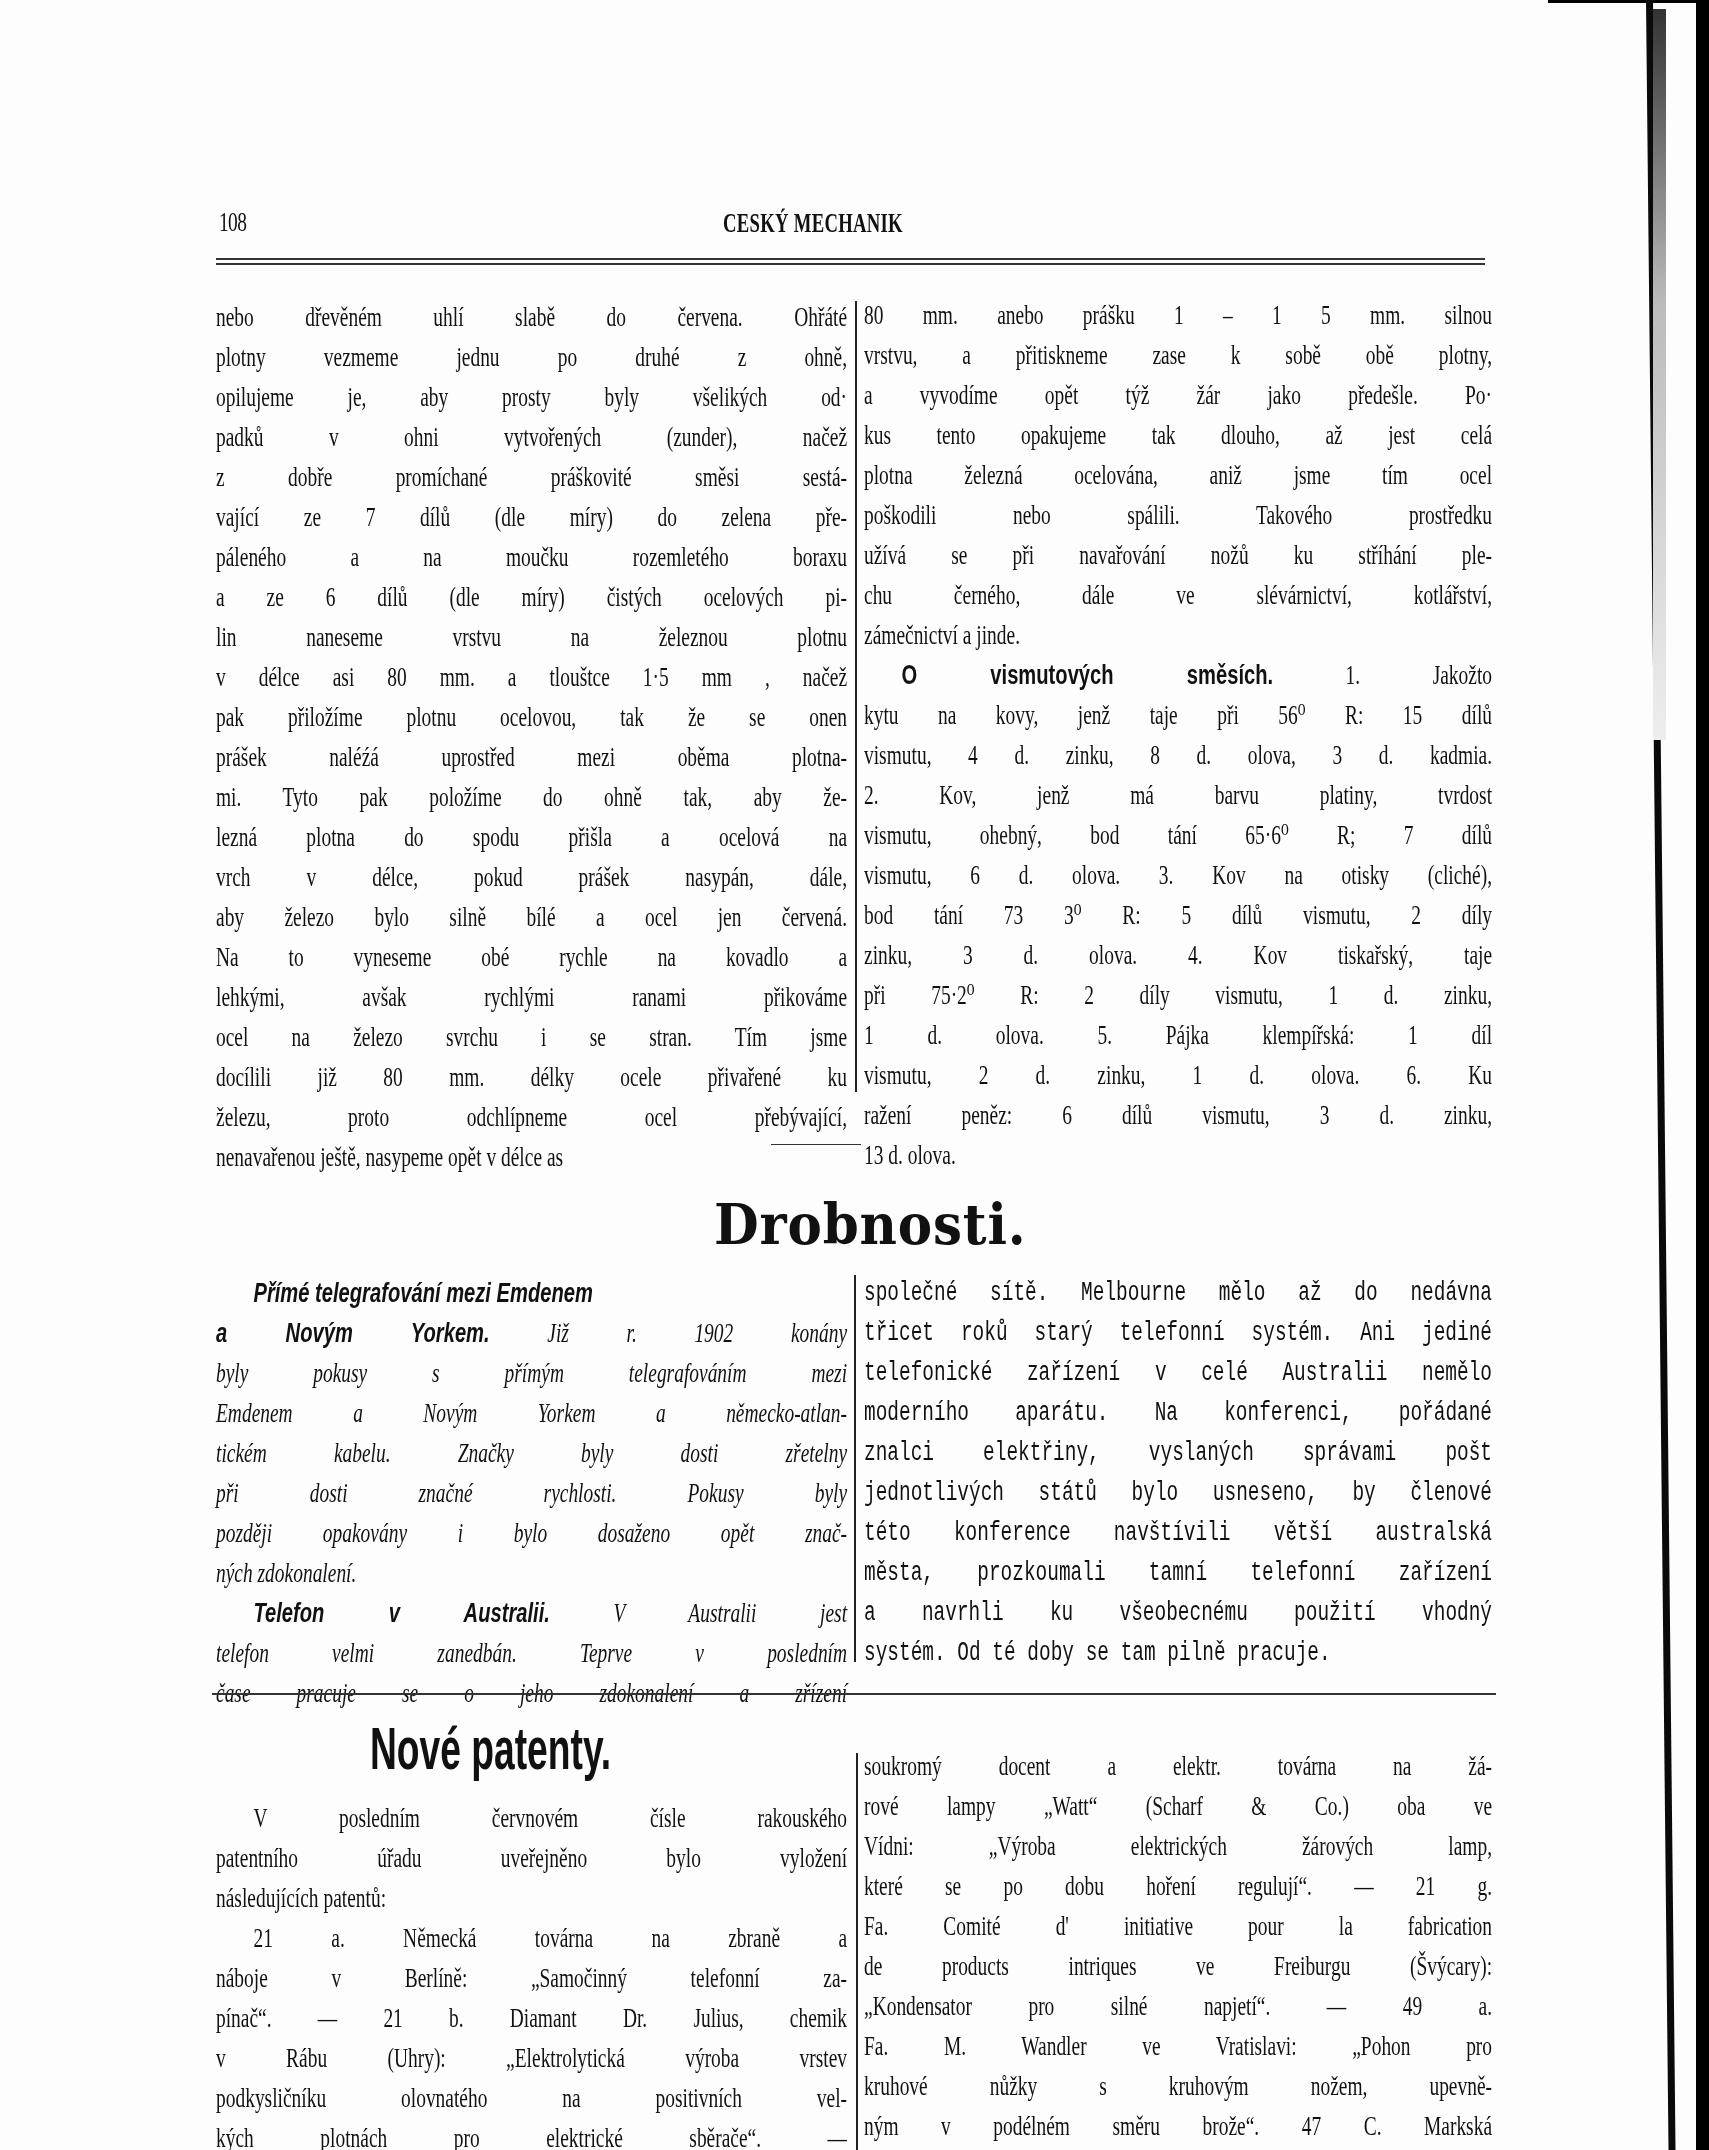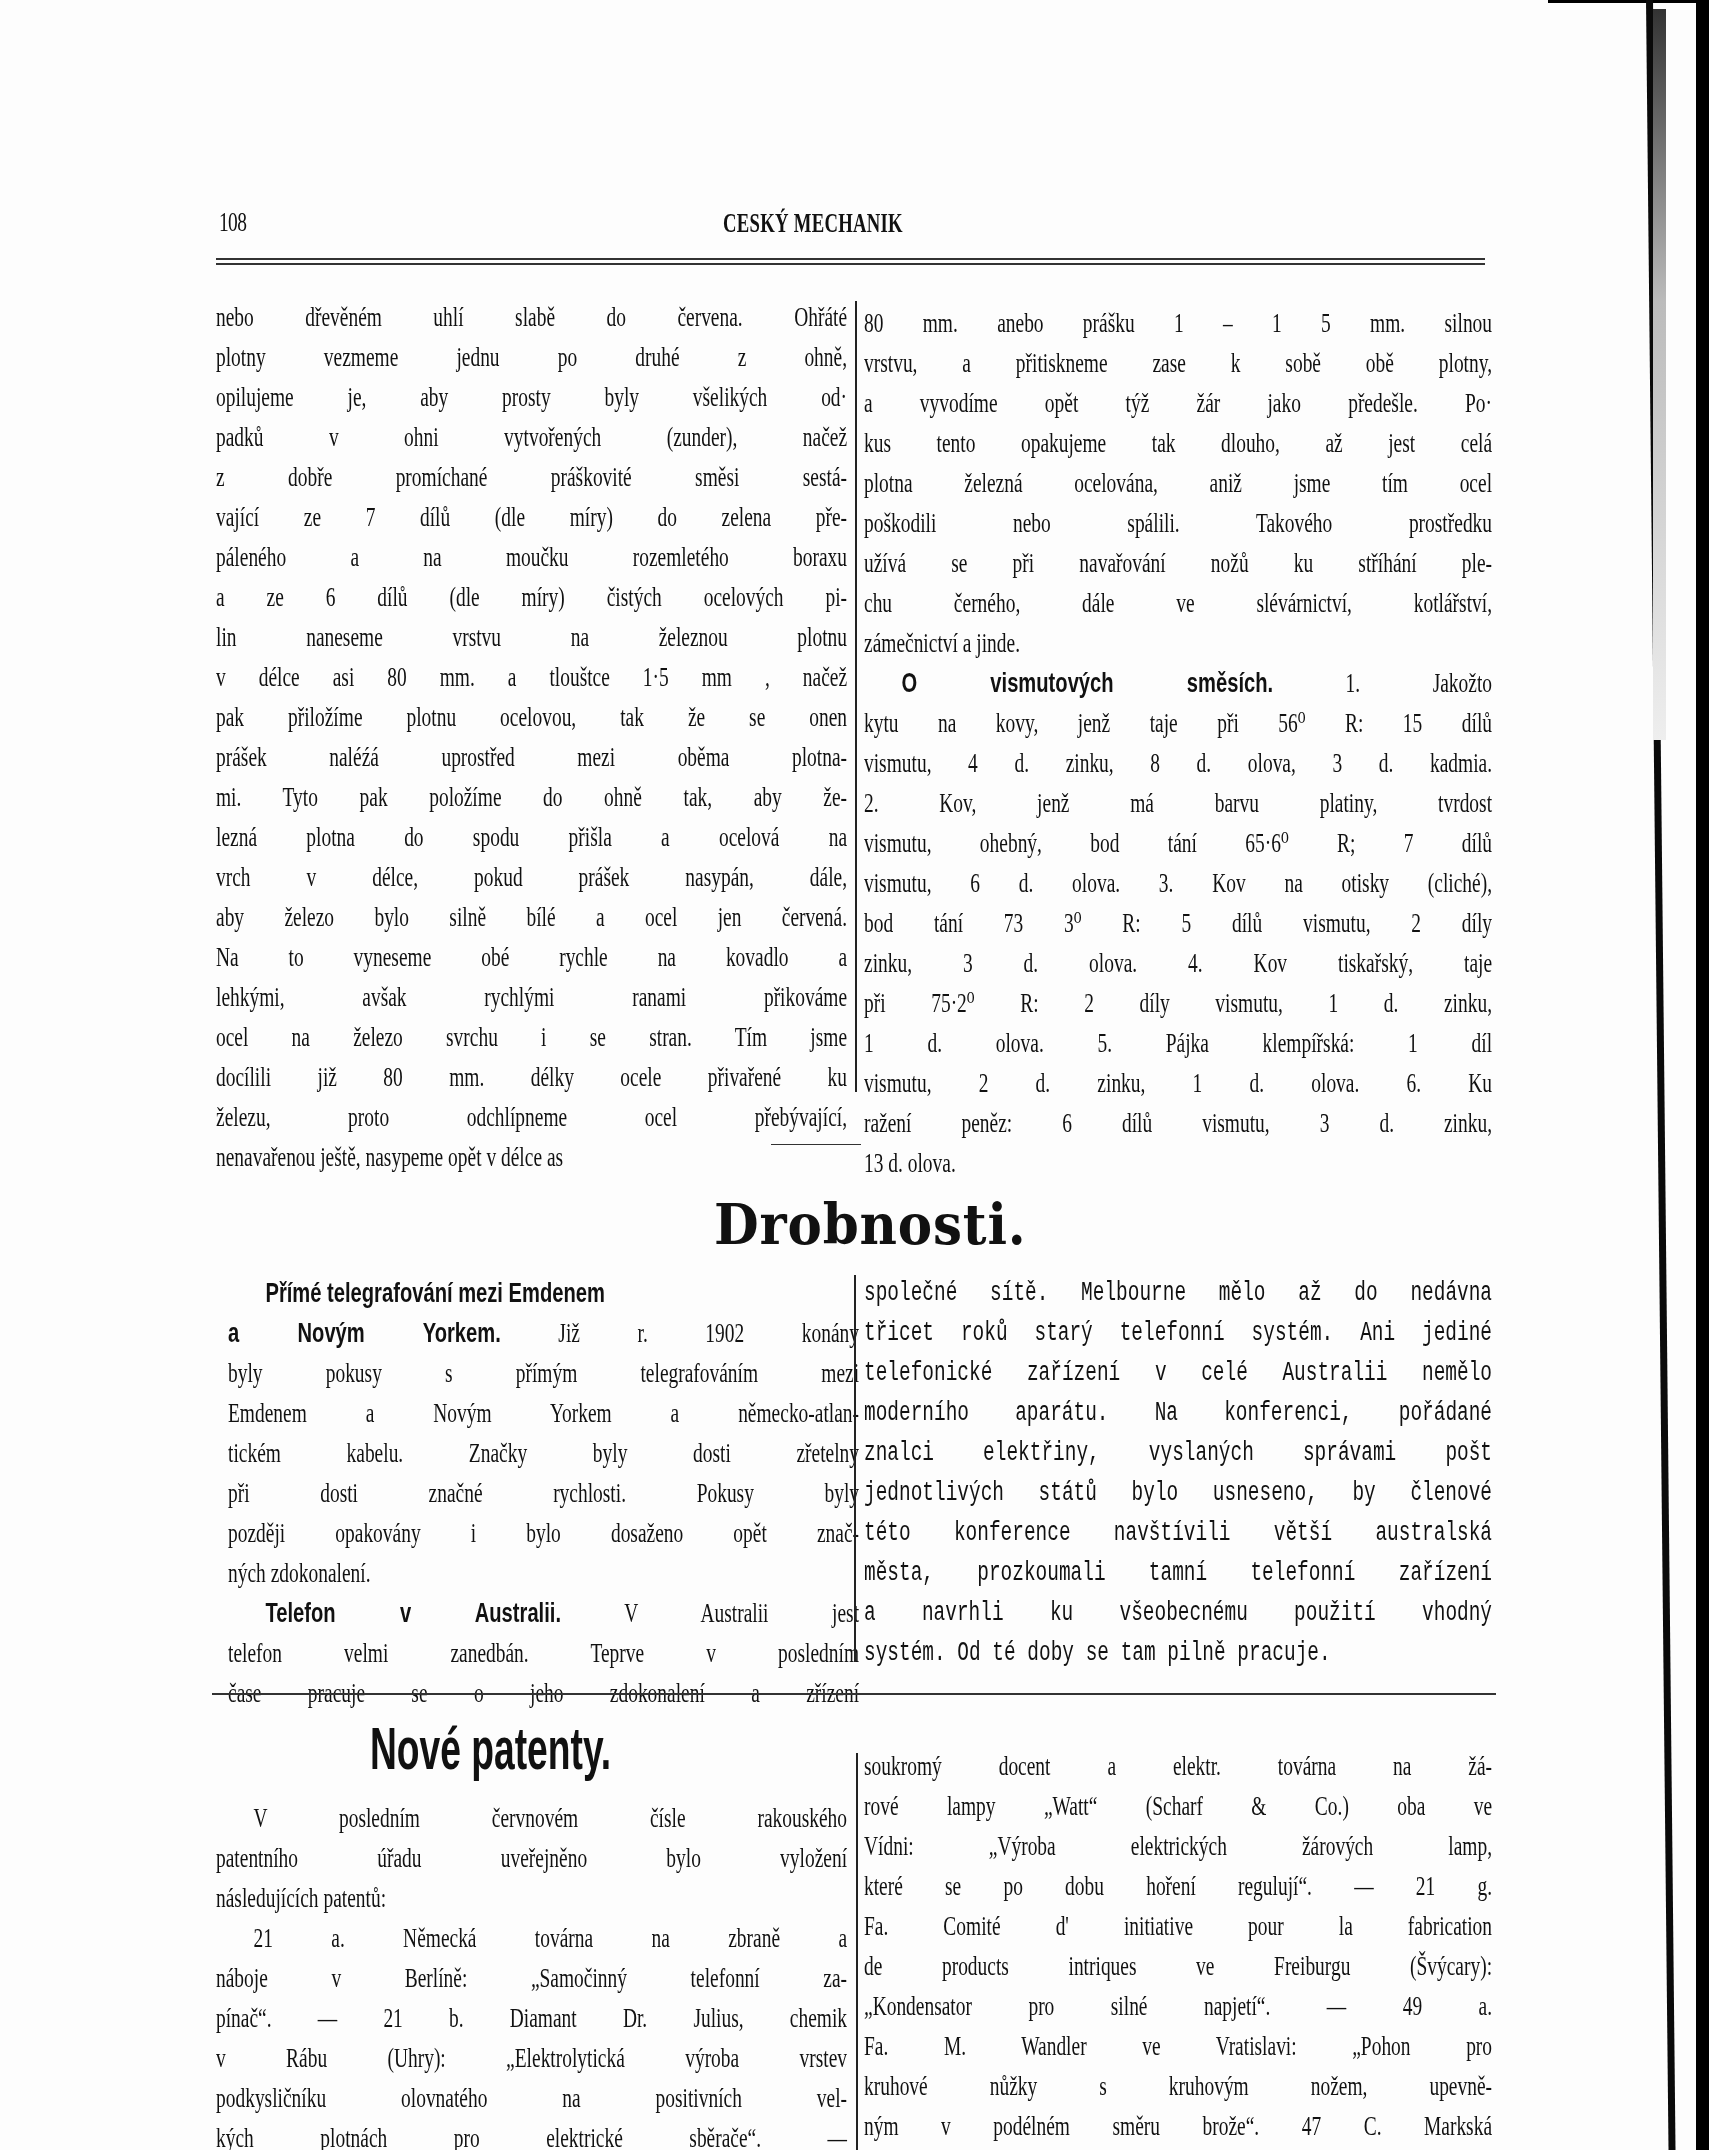--- a/index.html
+++ b/index.html
@@ -77,21 +77,21 @@
     <span class="line"><span>vrch v délce, pokud prášek nasypán, dále,</span></span>
     <span class="line"><span>aby železo bylo silně bílé a ocel jen červená.</span></span>
     <span class="line"><span>Na to vyneseme obé rychle na kovadlo a</span></span>
     <span class="line"><span>lehkými, avšak rychlými ranami přikováme</span></span>
     <span class="line"><span>ocel na železo svrchu i se stran. Tím jsme</span></span>
     <span class="line"><span>docílili již 80 mm. délky ocele přivařené ku</span></span>
     <span class="line"><span>železu, proto odchlípneme ocel přebývající,</span></span>
     <span class="line last"><span>nenavařenou ještě, nasypeme opět v délce as</span></span>
   </div>
 <div class="vdiv" style="left:855px;top:301px;height:791px;"></div>
-<div class="col" style="left:864px;top:303px;width:628px;" id="upper-right">
+<div class="col" style="left:864px;top:295px;width:628px;" id="upper-right">
     <span class="line"><span>80 mm. anebo prášku 1 – 1 5 mm. silnou</span></span>
     <span class="line"><span>vrstvu, a přitiskneme zase k sobě obě plotny,</span></span>
     <span class="line"><span>a vyvodíme opět týž žár jako předešle. Po·</span></span>
     <span class="line"><span>kus tento opakujeme tak dlouho, až jest celá</span></span>
     <span class="line"><span>plotna železná ocelována, aniž jsme tím ocel</span></span>
     <span class="line"><span>poškodili nebo spálili. Takového prostředku</span></span>
     <span class="line"><span>užívá se při navařování nožů ku stříhání ple-</span></span>
     <span class="line"><span>chu černého, dále ve slévárnictví, kotlářství,</span></span>
     <span class="line last"><span>zámečnictví a jinde.</span></span>
     <span class="line"><span class="indent"></span><span class="runin">O vismutových směsích.</span> <span>1. Jakožto</span></span>
@@ -106,21 +106,21 @@
     <span class="line"><span>1 d. olova. 5. Pájka klempířská: 1 díl</span></span>
     <span class="line"><span>vismutu, 2 d. zinku, 1 d. olova. 6. Ku</span></span>
     <span class="line"><span>ražení peněz: 6 dílů vismutu, 3 d. zinku,</span></span>
     <span class="line last"><span>13 d. olova.</span></span>
   </div>
 
 <div class="rule" style="left:771px;top:1144px;width:90px;height:1.3px;"></div>
 
 <div class="section-heading-blackletter">Drobnosti.</div>
 
-<div class="col" style="left:228px;top:1273px;width:631px;" id="drob-left">
+<div class="col" style="left:216px;top:1273px;width:631px;font-style:italic;" id="drob-left">
     <span class="line last"><span class="indent"></span><span class="runin">Přímé telegrafování mezi Emdenem</span></span>
     <span class="line"><span class="runin">a Novým Yorkem.</span> <span>Již r. 1902 konány</span></span>
     <span class="line"><span>byly pokusy s přímým telegrafováním mezi</span></span>
     <span class="line"><span>Emdenem a Novým Yorkem a německo-atlan-</span></span>
     <span class="line"><span>tickém kabelu. Značky byly dosti zřetelny</span></span>
     <span class="line"><span>při dosti značné rychlosti. Pokusy byly</span></span>
     <span class="line"><span>později opakovány i bylo dosaženo opět znač-</span></span>
     <span class="line last"><span>ných zdokonalení.</span></span>
     <span class="line"><span class="indent"></span><span class="runin">Telefon v Australii.</span> <span>V Australii jest</span></span>
     <span class="line"><span>telefon velmi zanedbán. Teprve v posledním</span></span>

